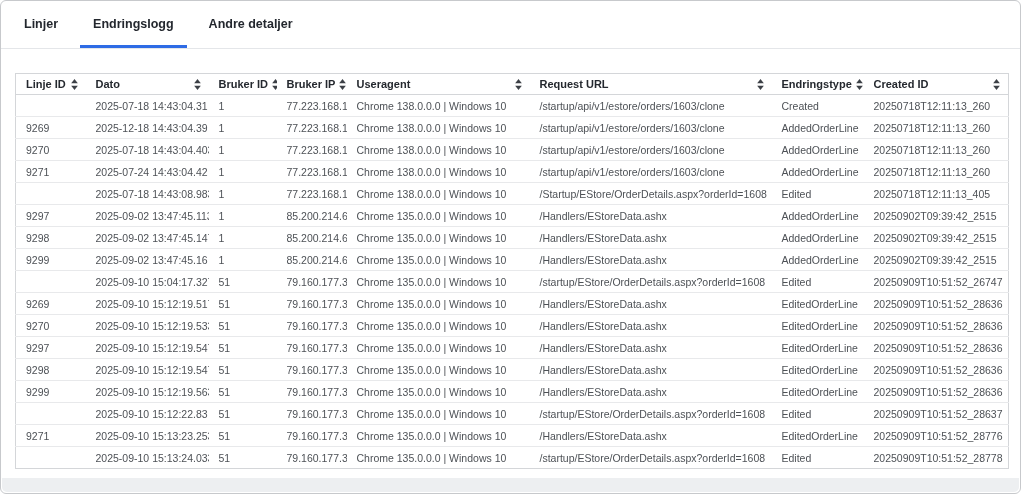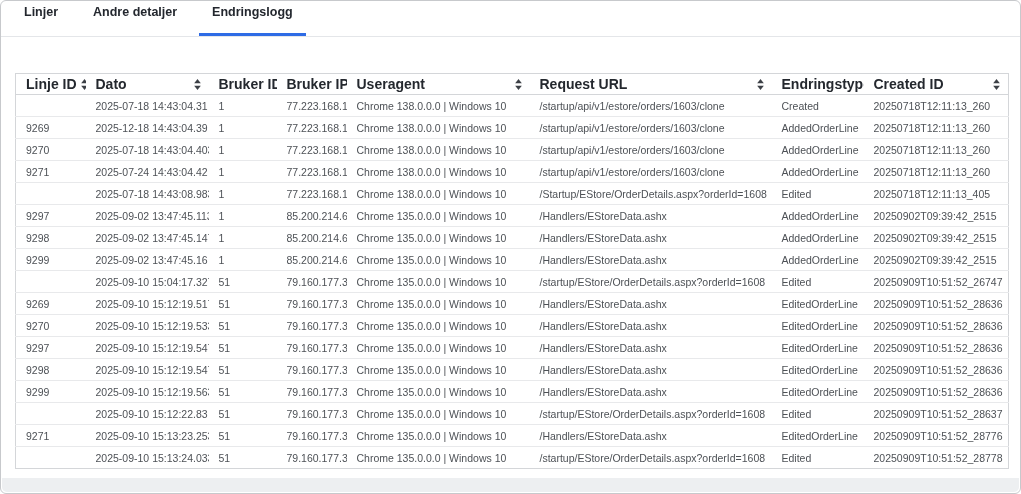--- a/index.html
+++ b/index.html
@@ -9,42 +9,42 @@
     width:1021px; height:494px; position:relative;
   }
   .window {
     position:absolute; left:0; top:0; width:1021px; height:494px;
     background:#ffffff; border:1px solid #c7c9cc; border-radius:6px;
     overflow:hidden;
   }
   
   .tabbar {
     display:flex; align-items:flex-end; gap:9px;
-    padding:0 0 0 10px; height:36px;
+    padding:0 0 0 10px; height:48px;
     border-bottom:1px solid #e4e6e9;
   }
   .tab {
     padding:0 13px 13px 13px;
     font-size:12.5px; font-weight:700; color:#23272e;
     cursor:pointer; white-space:nowrap;
     border-bottom:3px solid transparent;
     line-height:16px;
   }
   .tab.active { border-bottom-color:var(--accent,#2e6be5); }
   
   .table-wrap {
     position:absolute; left:14px; top:72px; width:993px;
   }
   table {
     width:993px; border-collapse:collapse; table-layout:fixed;
     border:1px solid #d4d6d9;
   }
   th {
     height:21px; padding:0 8px 0 10px;
-    font-size:14px; font-weight:700; color:#24282e;
+    font-size:11px; font-weight:700; color:#24282e;
     text-align:left; white-space:nowrap; overflow:hidden;
     border-bottom:1px solid #d4d6d9;
     cursor:pointer; background:#ffffff;
   }
   .th-inner { display:flex; align-items:center; justify-content:space-between; gap:4px; }
   .sort-icon { flex:0 0 auto; display:inline-flex; }
   .sort-icon svg { display:block; }
   td {
     height:22px; padding:0 8px 0 10px;
     font-size:10.5px; color:#4d5156;
@@ -59,22 +59,22 @@
     background:#edeff1; border-radius:0 0 5px 5px;
   }
 </style>
 </head>
 <body>
 
 <div class="window">
 
   <div class="tabbar" id="tabbar">
       <div class="tab">Linjer</div>
+      <div class="tab active">Endringslogg</div>
       <div class="tab">Andre detaljer</div>
-      <div class="tab active">Endringslogg</div>
     </div>
 
   <div class="table-wrap">
     <table>
       <colgroup id="table-colgroup">
           <col style="width: 70px;">
           <col style="width: 123px;">
           <col style="width: 68px;">
           <col style="width: 70px;">
           <col style="width: 183px;">

